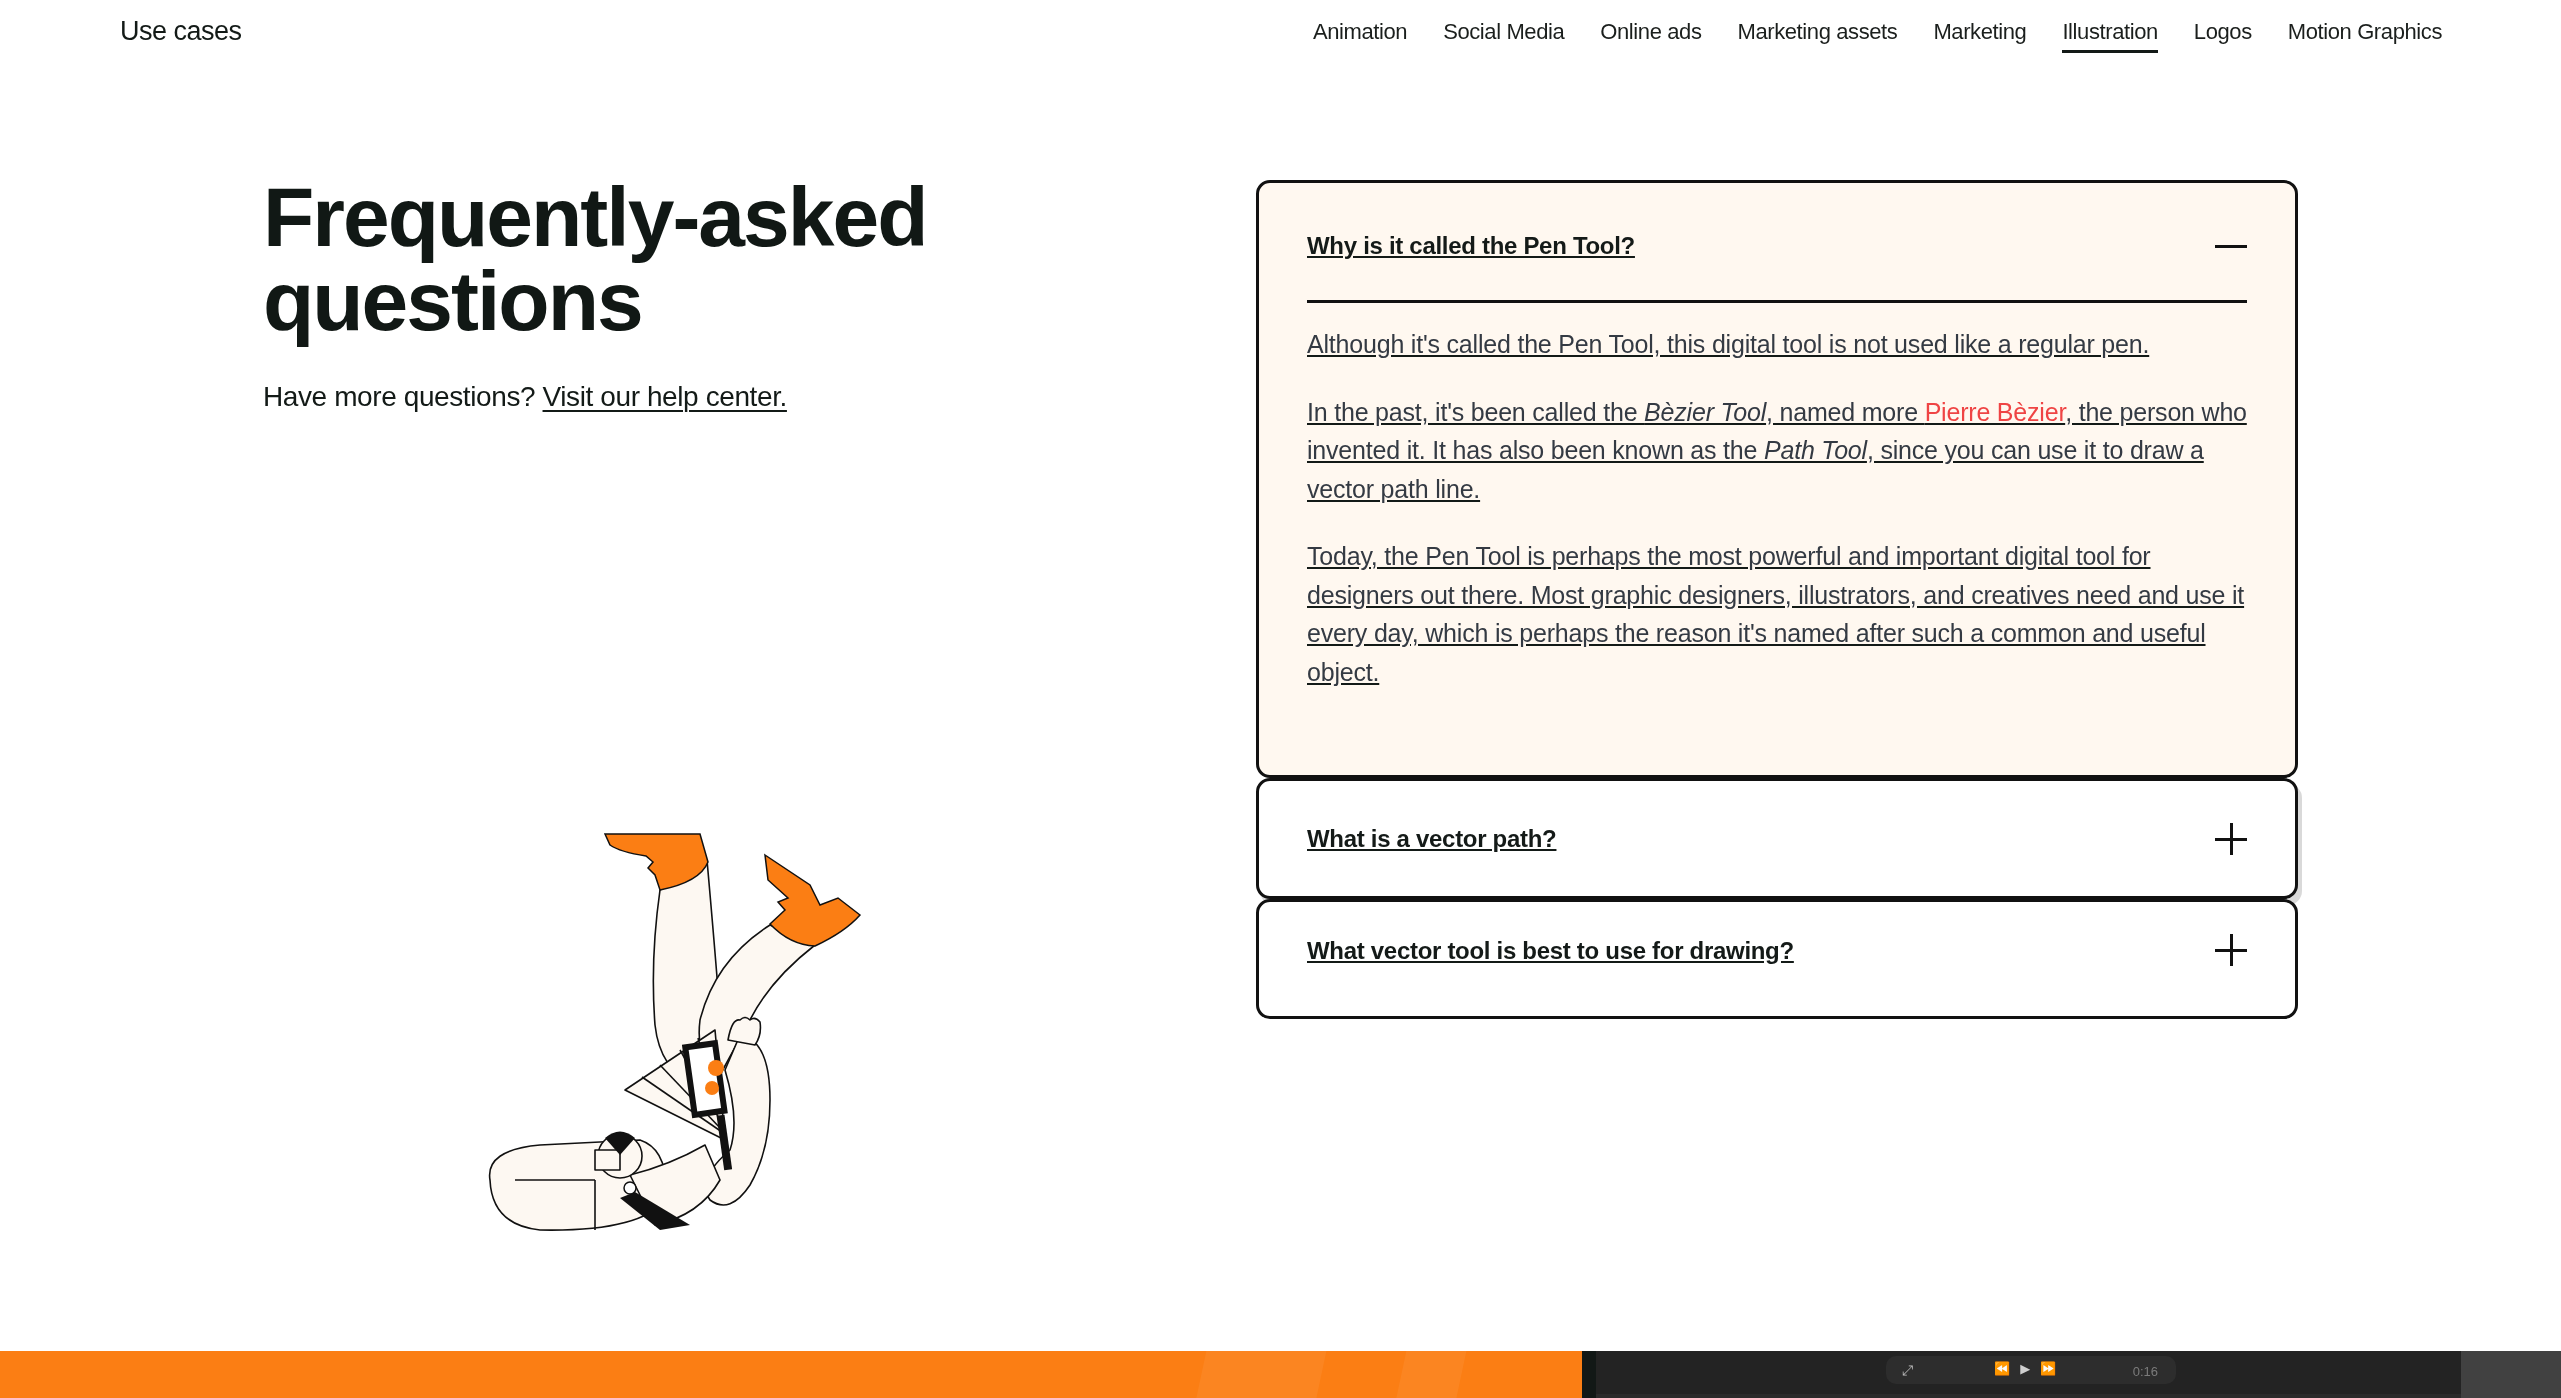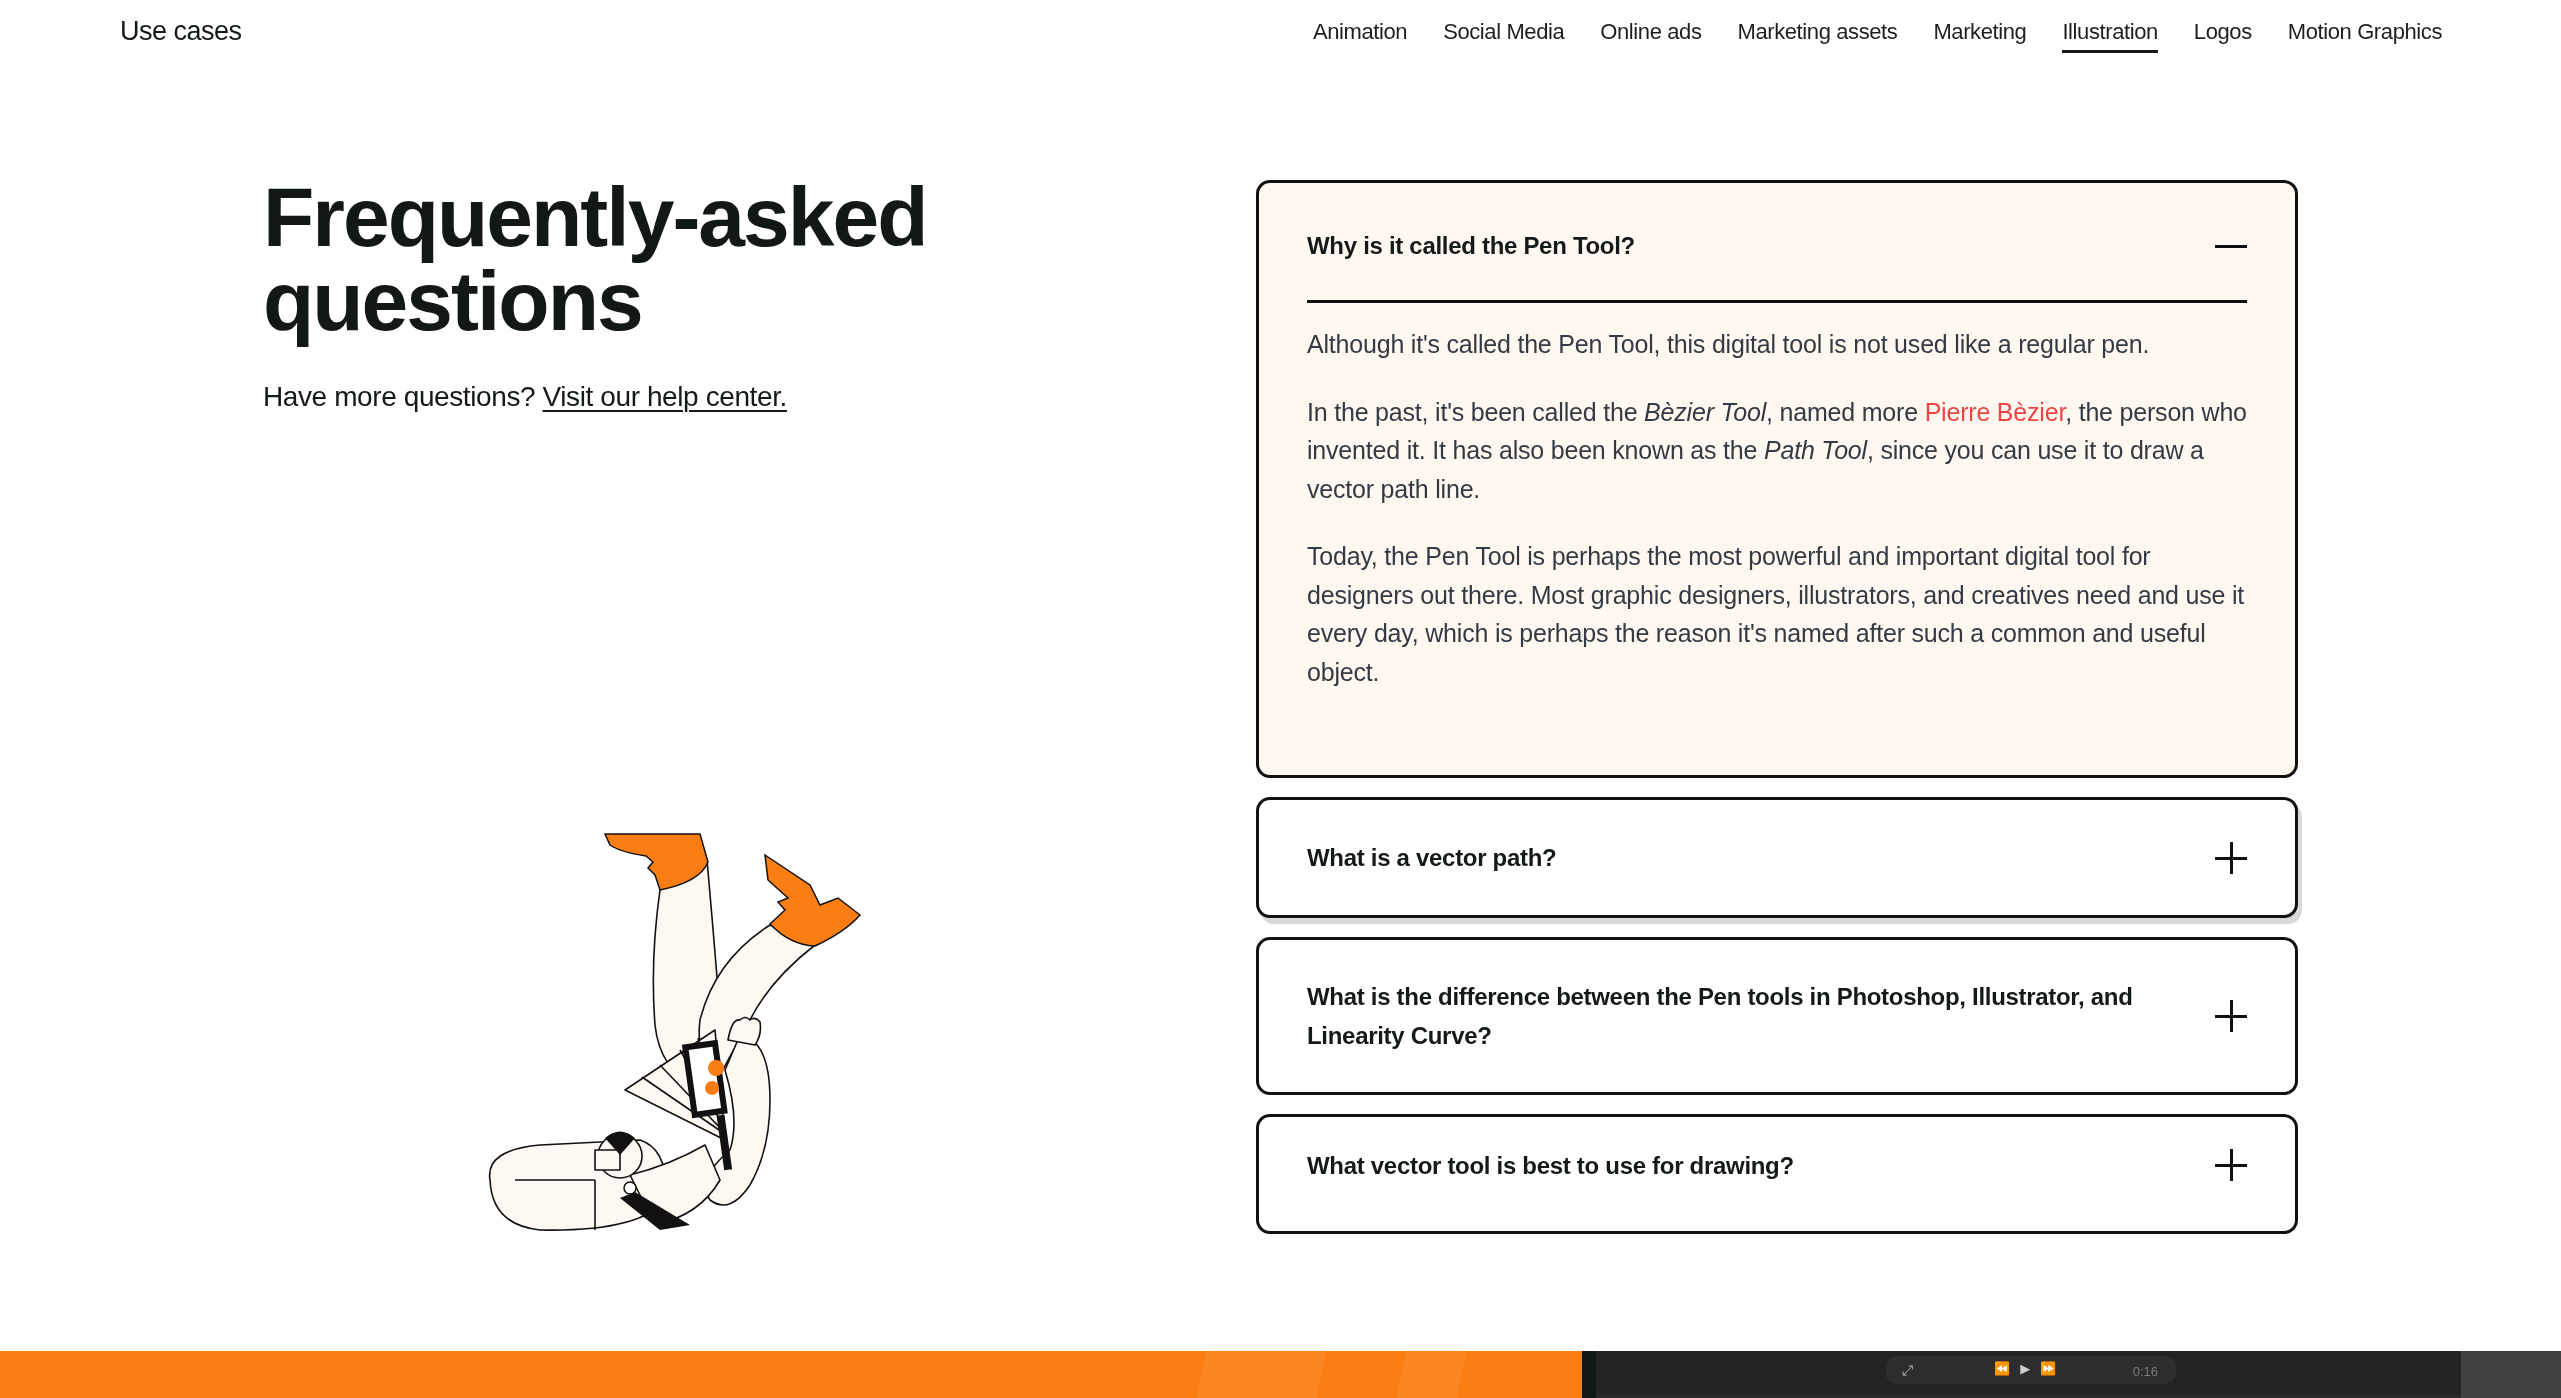--- a/index.html
+++ b/index.html
@@ -13,21 +13,21 @@
   .nav-item.active::after { content: ""; position: absolute; left: 0; right: 0; bottom: -2px; height: 3px; background: #131a17; }
 
   .left { position: absolute; left: 263px; top: 175px; width: 900px; }
   .title { font-size: 84px; font-weight: 700; line-height: 84px; letter-spacing: -2px; color: #111815; }
   .subtitle { margin-top: 38px; font-size: 28px; color: #131a17; letter-spacing: -0.4px; }
   .subtitle a { color: #131a17; text-decoration: underline; text-underline-offset: 4px; text-decoration-thickness: 2px; cursor: pointer; }
 
   .illustration { position: absolute; left: 470px; top: 820px; width: 420px; height: 420px; }
 
   .faq { position: absolute; left: 1256px; top: 180px; width: 1042px; }
-  .card { border: 3px solid #111; border-radius: 14px; background: #fff; margin-bottom: 19px; position: relative; }
+  .card { border: 3px solid #111; border-radius: 14px; background: #fff; position: relative; text-decoration: underline; }
   .card.open { background: #fff8f0; height: 598px; }
   .card.hover { box-shadow: 4px 6px 0 #d9d9d9; }
   .q-row { display: flex; align-items: center; justify-content: space-between; padding: 0 48px 0 48px; cursor: pointer; }
   .q-text { font-size: 24px; font-weight: 700; color: #141a18; letter-spacing: -0.3px; line-height: 39px; }
   .icon-toggle { width: 32px; height: 32px; position: relative; flex: none; }
   .icon-toggle .h { position: absolute; left: 0; top: 15px; width: 32px; height: 3px; background: #111; }
   .icon-toggle .v { position: absolute; left: 14.5px; top: 0; width: 3px; height: 32px; background: #111; }
   .card.open .q-row { height: 113px; padding-top: 12px; }
   .divider { margin: 0 48px; height: 3px; background: #111; margin-top: 4px; }
   .answer { padding: 22px 48px 0 48px; font-size: 25px; line-height: 38.5px; color: #343a43; letter-spacing: -0.2px; }
@@ -144,29 +144,20 @@
   <div class="card c2 hover">
     <div class="q-row">
       <span class="q-text">What is a vector path?</span>
       <span class="icon-toggle">
           <span class="h"></span>
           <span class="v"></span>
         </span>
     </div>
   </div>
 
-  <div class="card c3">
-    <div class="q-row">
-      <span class="q-text" style="max-width: 880px;">What is the difference between the Pen tools in Photoshop, Illustrator, and Linearity Curve?</span>
-      <span class="icon-toggle">
-          <span class="h"></span>
-          <span class="v"></span>
-        </span>
-    </div>
-  </div>
 
   <div class="card c4">
     <div class="q-row">
       <span class="q-text">What vector tool is best to use for drawing?</span>
       <span class="icon-toggle">
           <span class="h"></span>
           <span class="v"></span>
         </span>
     </div>
   </div>

